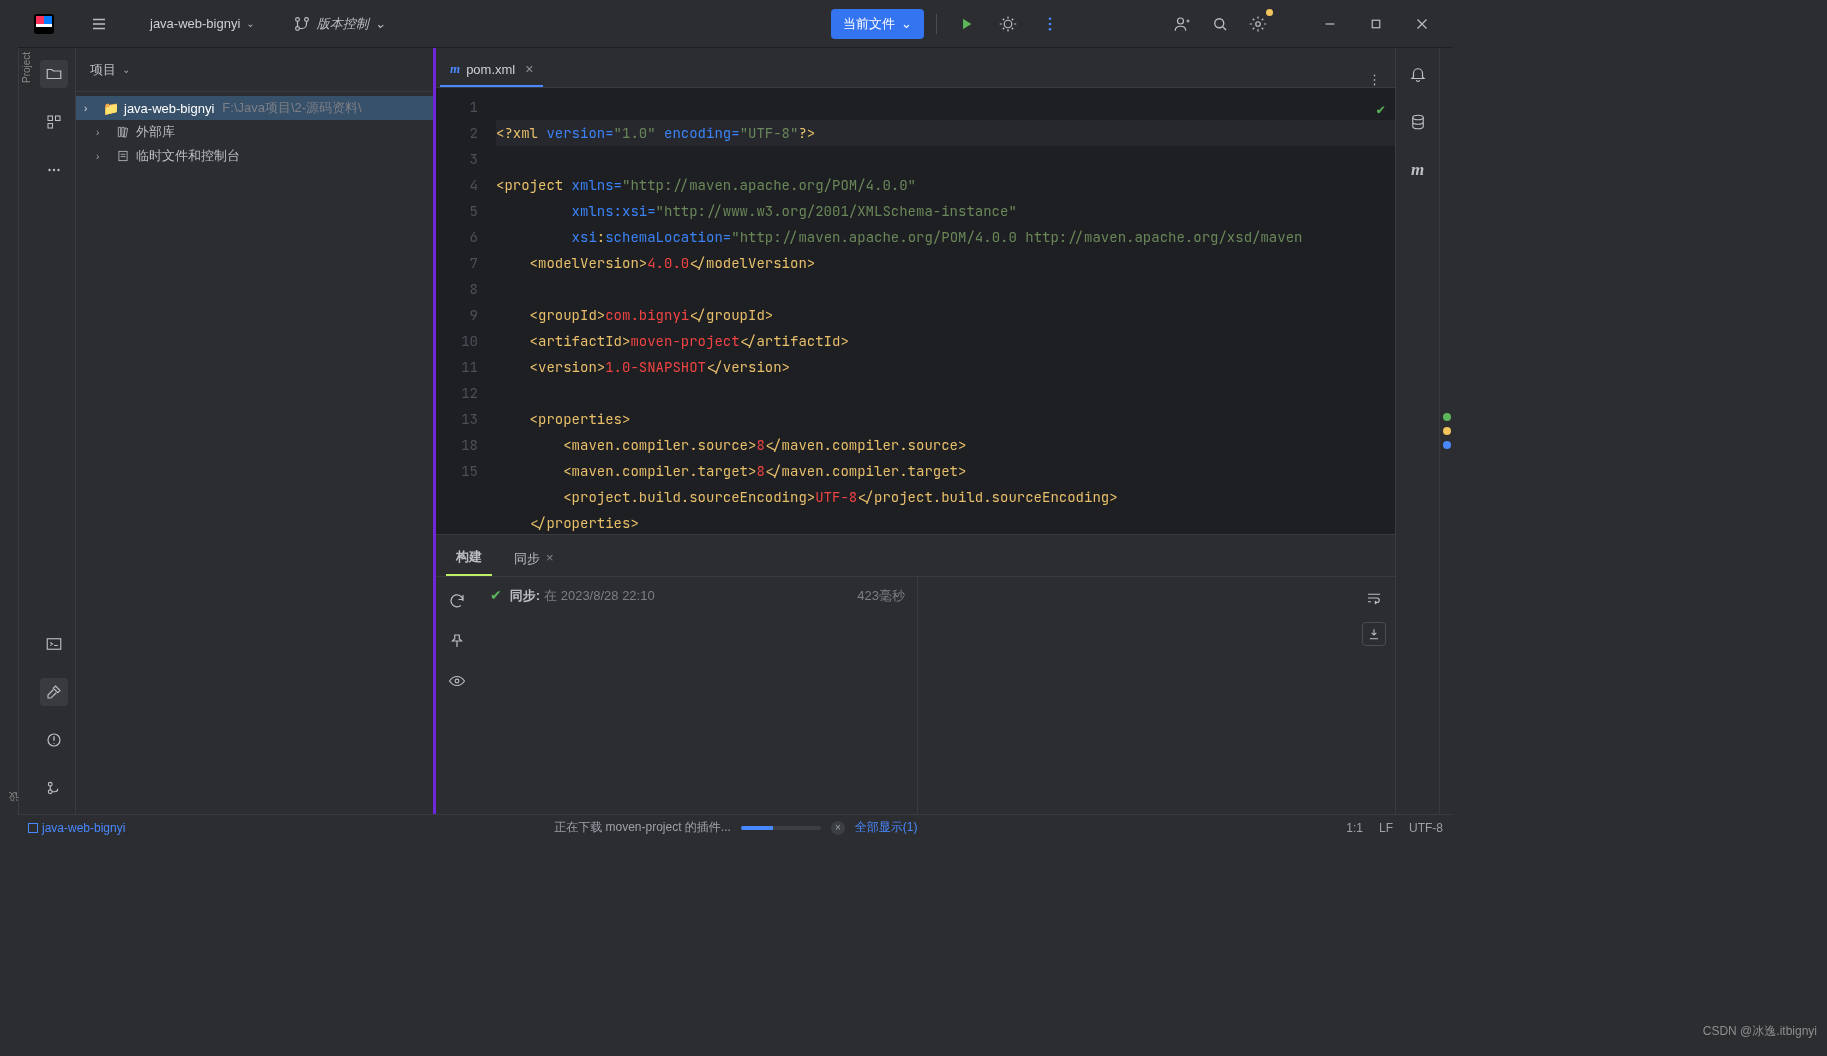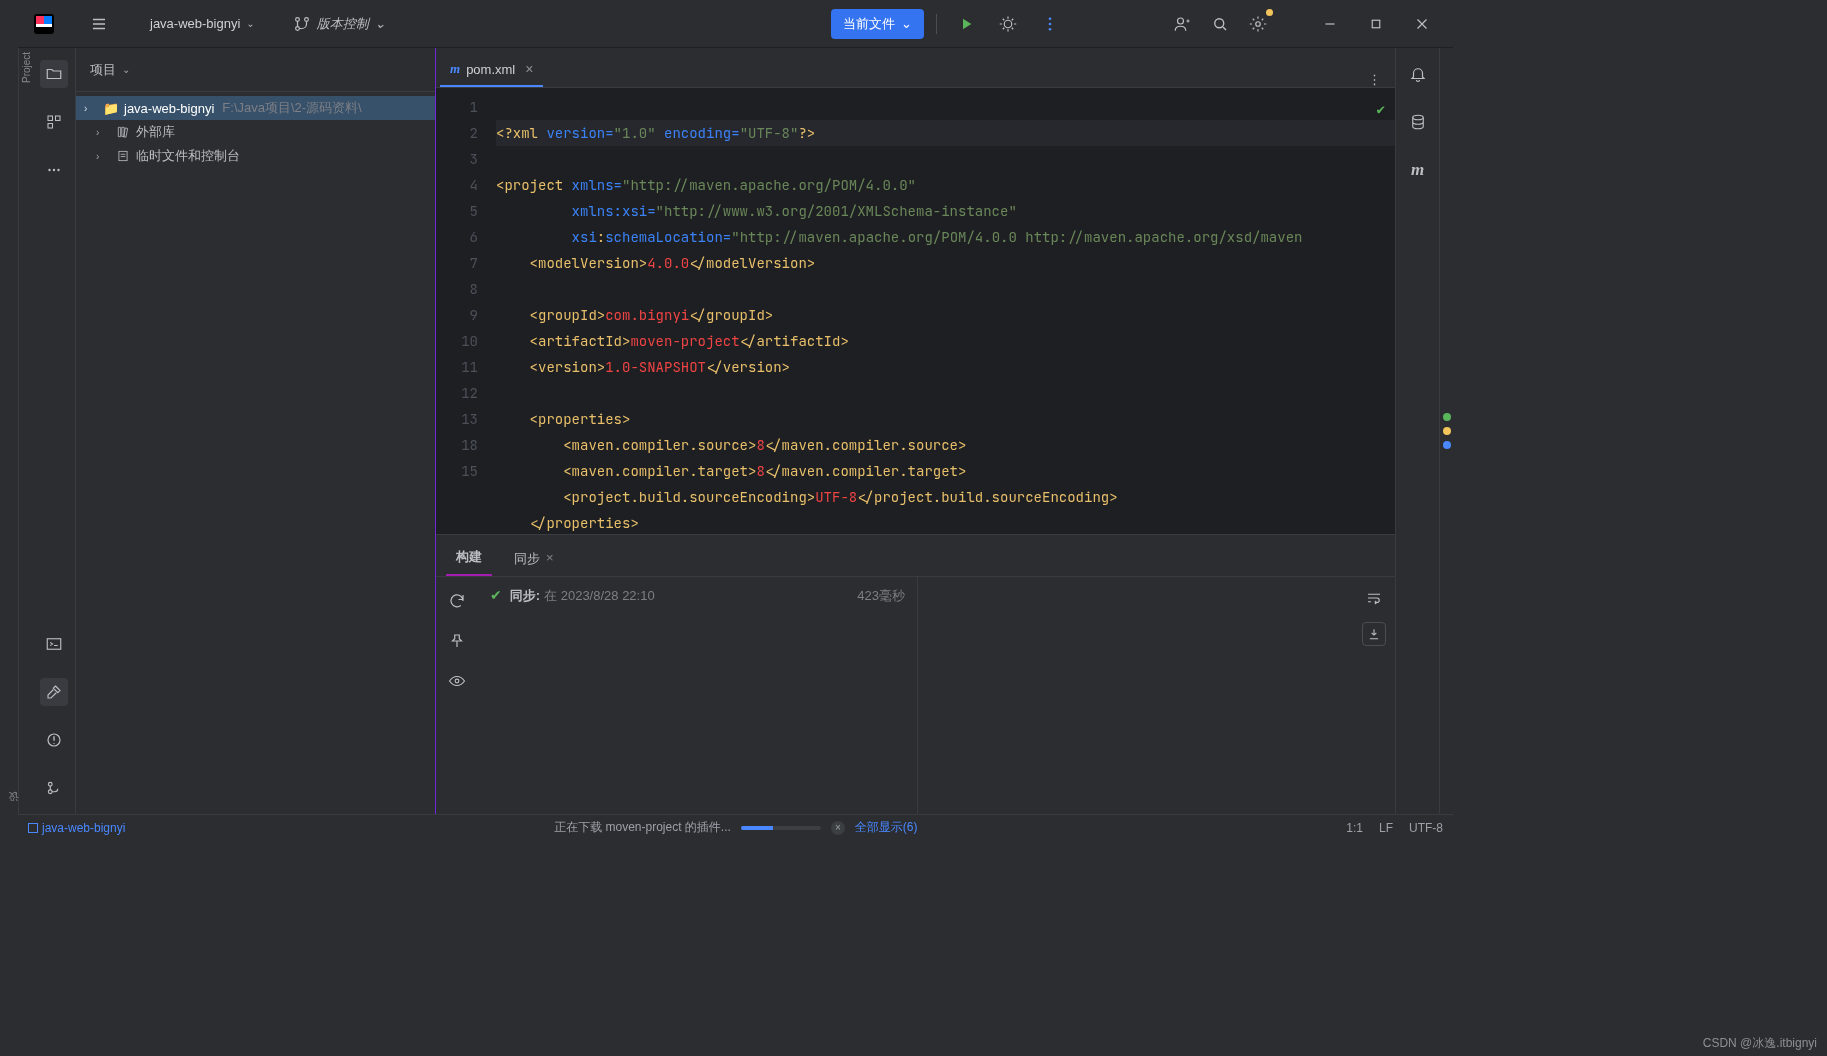--- a/index.html
+++ b/index.html
@@ -44,21 +44,21 @@
 
 .main { flex:1; display:flex; min-height:0;}
 .vside-strip { display:flex; flex-direction:column; background:#2b2d30; border-right:1px solid #393b40; width:14px; font-size:10px; writing-mode: vertical-rl; transform: rotate(180deg); justify-content:flex-end; padding:4px 0; color:#888;}
 .left-rail { width:44px; background:#2b2d30; border-right:1px solid #393b40; display:flex; flex-direction:column; align-items:center; padding-top:12px; gap:20px;}
 .left-rail .icon-btn, .right-rail .icon-btn { width:28px; height:28px; display:flex; align-items:center; justify-content:center; color:#bcbec4; cursor:pointer;}
 .left-rail .active { background:#393b40; border-radius:4px;}
 .left-rail .bottom-group { margin-top:auto; display:flex; flex-direction:column; gap:20px; padding-bottom:12px; align-items:center;}
 .right-rail { width:44px; background:#2b2d30; border-left:1px solid #393b40; display:flex; flex-direction:column; align-items:center; padding-top:12px; gap:20px;}
 .right-strip { width:14px; background:#2b2d30; border-left:1px solid #393b40; display:flex; flex-direction:column; justify-content:center; align-items:center; gap:6px; font-size:10px; color:#888;}
 
-.left-panel { width:360px; background:#2b2d30; border-right:1px solid #6d28d9; display:flex; flex-direction:column;}
+.left-panel { width:360px; background:#2b2d30; border-right:3px solid #6d28d9; display:flex; flex-direction:column;}
 .left-panel .phdr { height:44px; display:flex; align-items:center; padding:0 14px; gap:6px; border-bottom:1px solid #393b40;}
 .left-panel .phdr .chev-icon { font-size:10px; opacity:.8;}
 .left-panel .tree { padding: 4px 0; font-size:13px; overflow:auto; flex:1;}
 .tree-row { display:flex; align-items:center; padding: 3px 8px; gap:4px; cursor:pointer; white-space:nowrap;}
 .tree-row.sel { background:#37516b; color:#fff;}
 .tree-row .exp { width:14px; font-size:10px; opacity:.8;}
 .tree-row .ticon { width:18px; display:flex; justify-content:center;}
 .tree-row .path { color:#7d7f85; margin-left:4px;}
 .tree-row.indent1 { padding-left: 20px;}
 
@@ -77,21 +77,21 @@
 .code .attr { color:#3b82f6;text-align:right;}
 .code .str { color:#6a8759;}
 .code .txt { color:#ef4444;}
 .editor .ok-check { position:absolute; top:8px; right:10px; color:#5bb65b; font-size:14px;}
 .line.hl { background:#26282e; display:block; width:100%;}
 
 
 .bpanel { height:280px; border-top:1px solid #393b40; background:#2b2d30; display:flex; flex-direction:column;}
 .bpanel .btabs { height:42px; display:flex; align-items:flex-end; padding-left:10px; gap:12px; border-bottom:1px solid #393b40;}
 .bpanel .btab { padding:8px 10px; cursor:pointer; color:#bcbec4; display:flex; gap:6px;}
-.bpanel .btab.active { border-bottom: 2px solid #a21caf; font-weight:600;}
+.bpanel .btab.active { border-bottom: 2px solid #bef264; font-weight:600;}
 .bpanel .btab .close { opacity:.6;}
 .bpanel .body { flex:1; display:flex;}
 .bpanel .btool { width:42px; display:flex; flex-direction:column; align-items:center; gap:16px; padding-top:12px;}
 .bpanel .btool .icon-btn { width:24px;height:24px; display:flex;align-items:center;justify-content:center;color:#bcbec4;cursor:pointer;}
 .bpanel .bcontent { flex:1; display:flex;}
 .bpanel .sync-col { width:440px; border-right:1px solid #393b40; padding:10px 12px; display:flex; gap:8px; align-items:flex-start;}
 .check-ok { color:#5bb65b; font-size:14px;}
 .bpanel .sync-lbl { font-weight:600;}
 .bpanel .sync-time { color:#7d7f85; margin-left:4px;}
 .bpanel .sync-dur { color:#7d7f85; margin-left:auto;}
@@ -101,21 +101,21 @@
 
 
 .statusbar { height:26px; background:#2b2d30; border-top:1px solid #393b40; display:flex; align-items:center; padding:0 10px; font-size:12px; color:#9da0a8; gap:14px;}
 .statusbar .blue { color:#4a88ff;}
 .statusbar .sq { width:10px; height:10px; border:1.5px solid #4a88ff; margin-right:4px;}
 .statusbar .center-status { margin:0 auto; display:flex; align-items:center; gap:10px;}
 .statusbar .progress { width:80px; height:4px; background:#3c3f41; border-radius:2px; position:relative; overflow:hidden;}
 .statusbar .progress::after { content:''; position:absolute; left:0; top:0; height:100%; width:40%; background:#4a88ff;}
 .statusbar .right-status { display:flex; gap:16px; align-items:center;}
 .statusbar .close-prog { width:14px;height:14px;border-radius:50%;background:#3c3f41;display:flex;align-items:center;justify-content:center;font-size:10px;cursor:pointer;}
-.watermark { position:fixed; right:10px; bottom:4px; font-size:12px; color:#b8b8b8; opacity:.7;}
+.watermark { position:fixed; right:10px; bottom:16px; font-size:12px; color:#b8b8b8; opacity:.7;}
 
 svg.ico { width:18px; height:18px; }
 </style>
 </head>
 <body>
 
 <div class="app">
 
   <div class="titlebar">
     <div class="logo">
@@ -421,21 +421,21 @@
 
   <div class="statusbar">
     <span style="display:flex;align-items:center">
         <span class="sq"></span>
         <span class="blue">java-web-bignyi</span>
       </span>
     <span class="center-status">
       <span>正在下载 moven-project 的插件...</span>
       <span class="progress"></span>
       <span class="close-prog">×</span>
-      <span class="blue">全部显示(6)</span>
+      <span class="blue">全部显示(1)</span>
     </span>
     <span class="right-status">
       <span>1:1</span>
       <span>LF</span>
       <span>UTF-8</span>
     </span>
   </div>
 </div>
 <div class="watermark">CSDN @冰逸.itbignyi</div>
 

